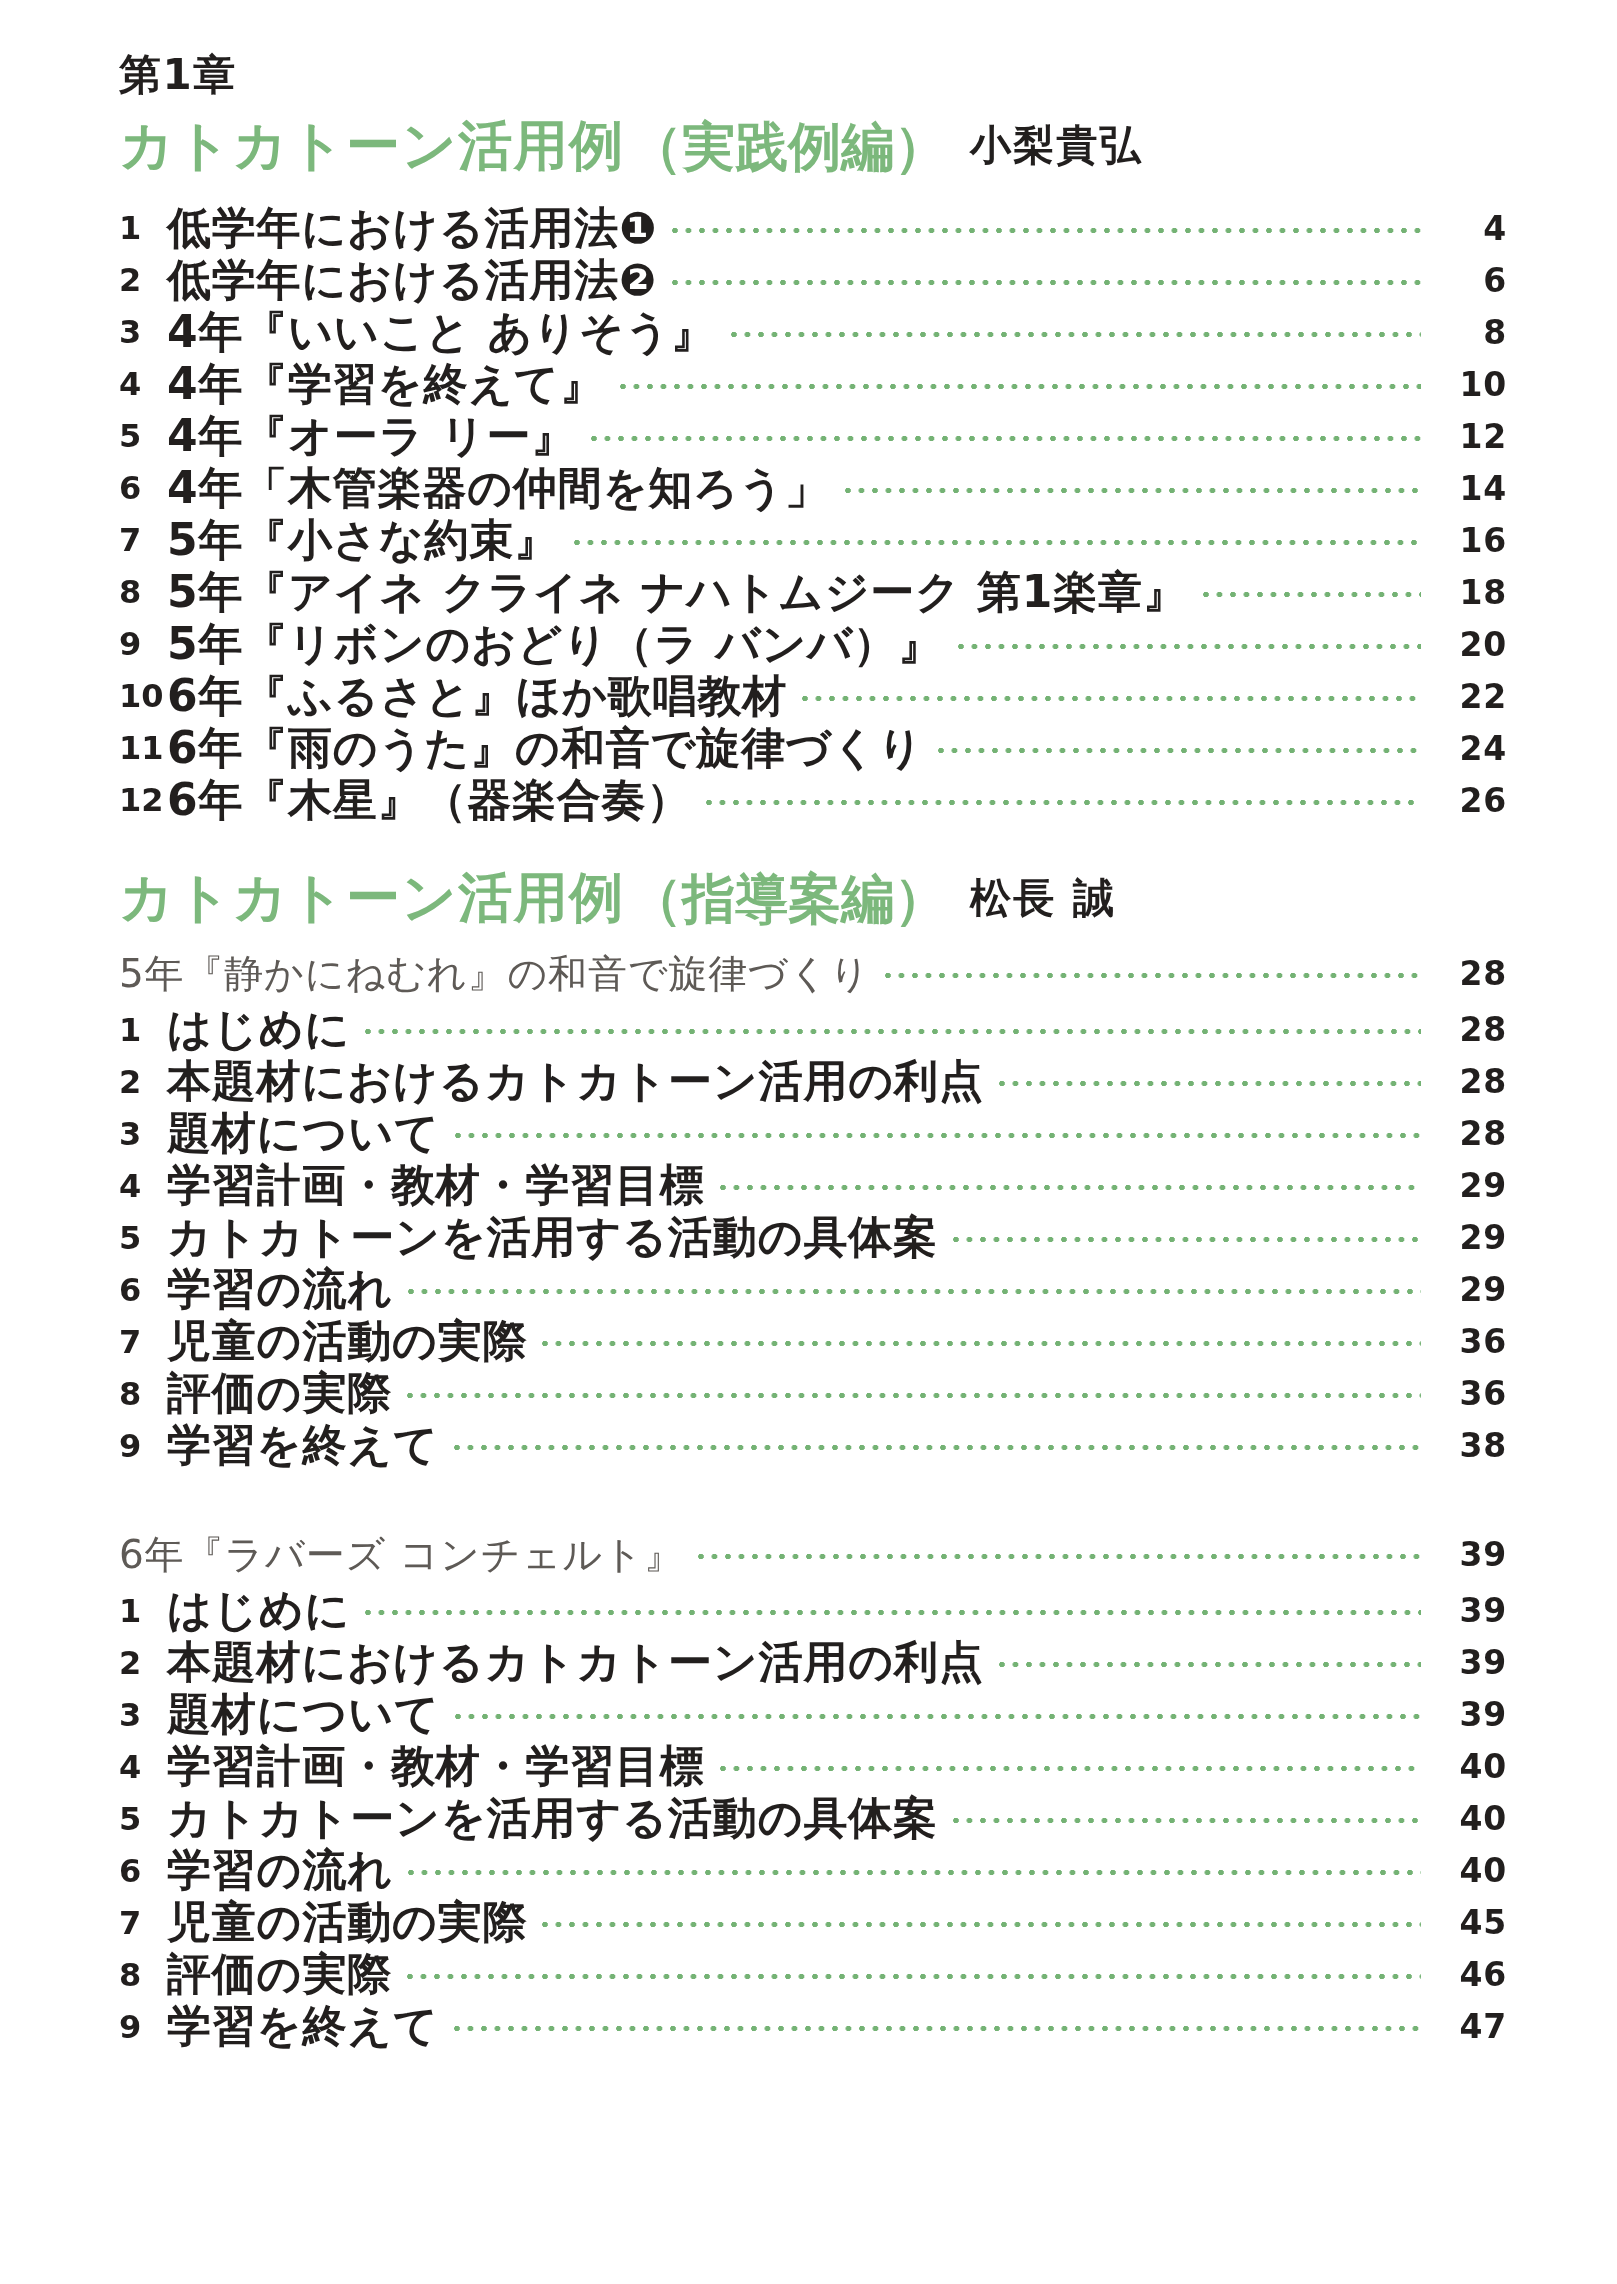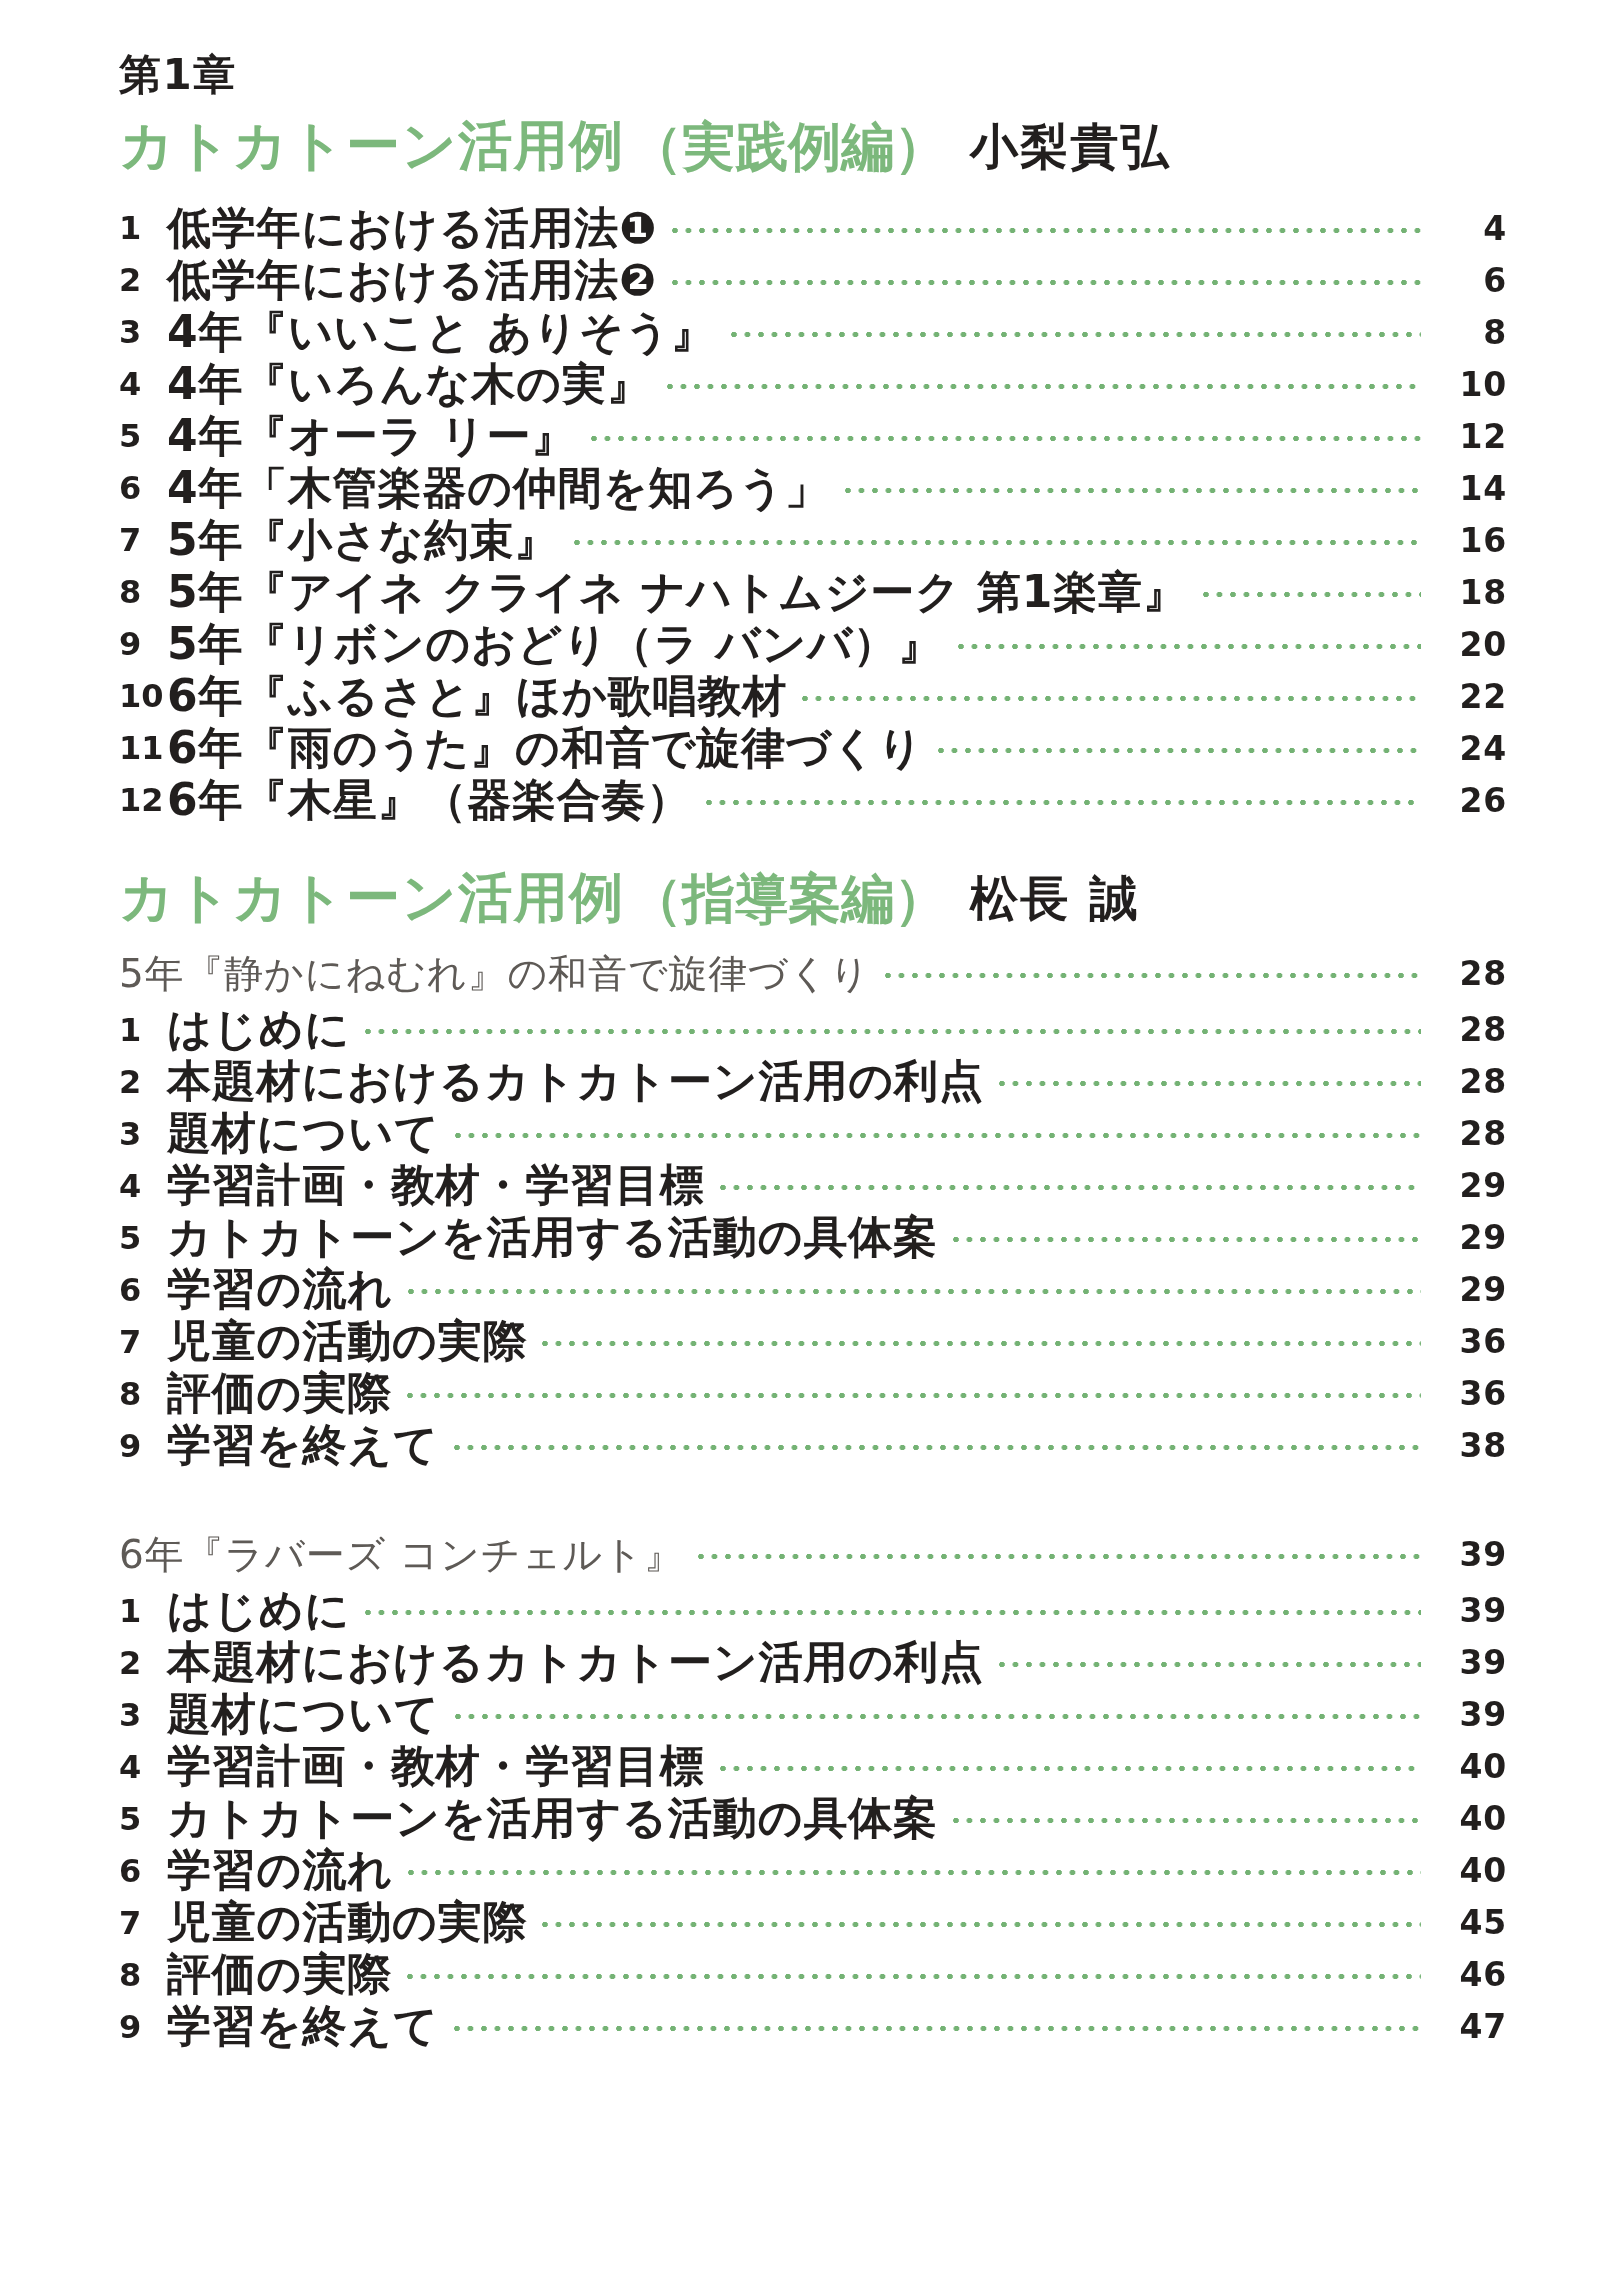--- a/index.html
+++ b/index.html
@@ -14,21 +14,21 @@
   body{
     width:1617px;height:2284px;overflow:hidden;
     font-family:"DejaVu Sans","Liberation Sans",sans-serif;
     color:var(--ink);
   }
   .page{width:100%;height:100%;padding:52px 110px 0 119px;}
   .chapter-label{font-size:42px;font-weight:700;line-height:1.1;letter-spacing:1.5px;}
   .chapter-heading{margin-top:18px;display:flex;align-items:center;line-height:1.12;}
   .ht{font-size:54px;font-weight:700;color:var(--green);letter-spacing:1.5px;}
   .hp{font-size:53px;font-weight:700;color:var(--green);margin-left:4.5px;}
-  .ha{font-size:48px;font-weight:700;color:var(--ink);margin-left:22.6px;letter-spacing:2.3px;}
+  .ha{font-size:41px;font-weight:700;color:var(--ink);margin-left:22.6px;letter-spacing:2.3px;}
   .toc{margin-top:25.6px;}
   .row{display:flex;align-items:center;height:52px;}
   .num{flex:none;width:48px;font-size:32px;font-weight:700;}
   .title{flex:none;font-size:44px;font-weight:700;letter-spacing:0.8px;}
   .leader{
     flex:1 1 auto;height:9px;margin:4.5px 18px 0 15px;
     background-image:radial-gradient(circle at 3px 50%, var(--dot) 2.6px, rgba(0,0,0,0) 3px);
     background-size:13.5px 9px;background-repeat:repeat-x;background-position:left center;
   }
   .page-num{flex:none;min-width:68px;text-align:right;font-size:33px;font-weight:600;letter-spacing:0.8px;}
@@ -63,21 +63,21 @@
           <span class="page-num">6</span>
         </div>
       <div class="row">
           <span class="num">3</span>
           <span class="title">4年『いいこと ありそう』</span>
           <span class="leader"></span>
           <span class="page-num">8</span>
         </div>
       <div class="row">
           <span class="num">4</span>
-          <span class="title">4年『いろんな木の実』</span>
+          <span class="title">4年『学習を終えて』</span>
           <span class="leader"></span>
           <span class="page-num">10</span>
         </div>
       <div class="row">
           <span class="num">5</span>
           <span class="title">4年『オーラ リー』</span>
           <span class="leader"></span>
           <span class="page-num">12</span>
         </div>
       <div class="row">

